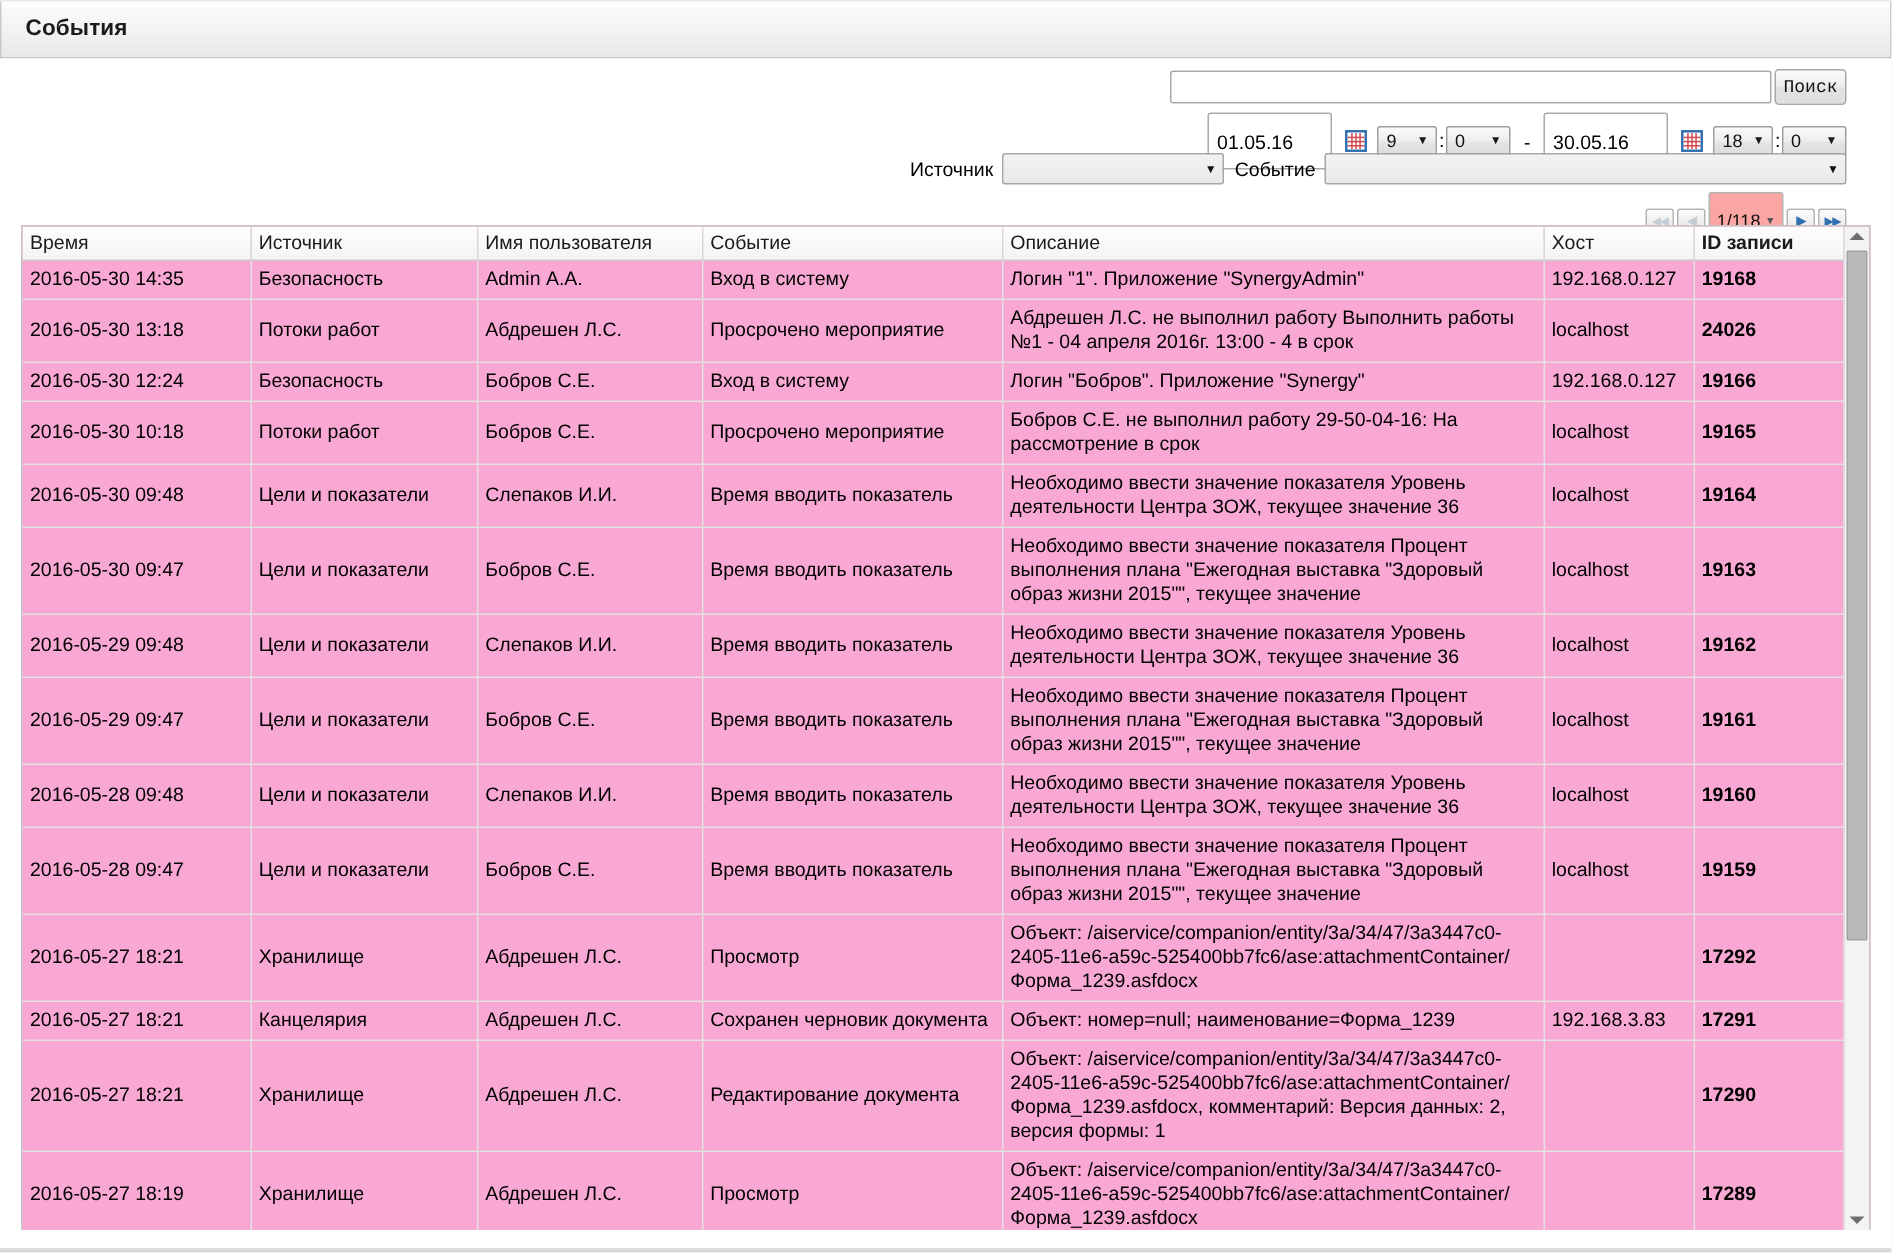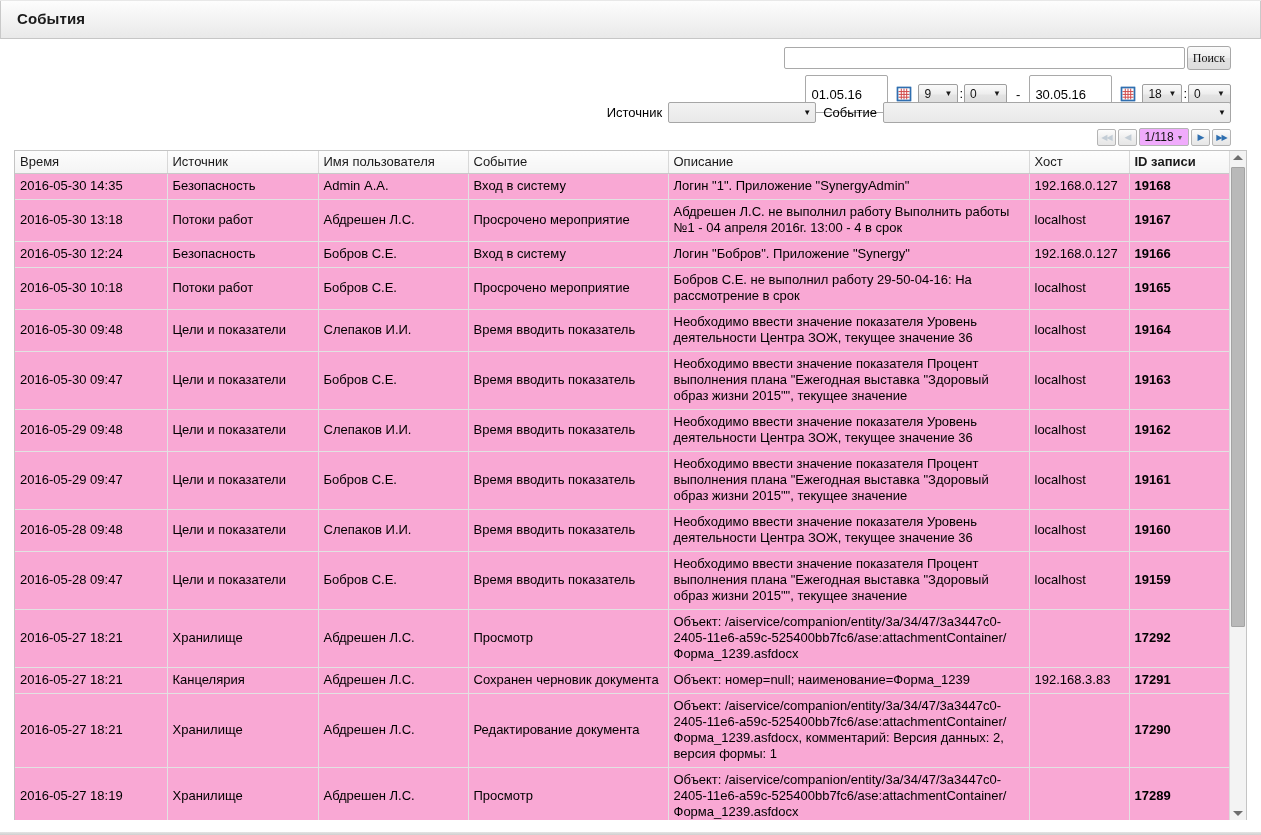--- a/index.html
+++ b/index.html
@@ -78,21 +78,21 @@
     color: #000;
     background: #fff;
     outline: none;
   }
   .btn-search {
     margin-left: 2px;
     height: 24px;
     min-width: 44px;
     box-sizing: border-box;
     padding: 0 5px;
-    font-family: Liberation Serif, serif;
+    font-family: Liberation Mono, monospace;
     font-size: 12px;
     color: #111;
     background: linear-gradient(to bottom, #fbfbfb 0%, #ededed 48%, #e2e2e2 52%, #dedede 100%);
     border: 1px solid #a8a8a8;
     border-radius: 3px;
     cursor: pointer;
     line-height: 20px;
   }
 
   .row-dates {
@@ -217,27 +217,27 @@
     cursor: pointer;
     color: #2f6fb0;
     letter-spacing: -1px;
   }
   .pg-btn.disabled { color: #c3cdd6; cursor: default; }
   .pg-box {
     margin-left: 2px;
     height: 18px;
     min-width: 50px;
     box-sizing: border-box;
-    background: #f0abfc;
+    background: #fca5a5;
     border: 1px solid #b4b4b4;
     border-radius: 2px;
     display: inline-flex;
     align-items: center;
     justify-content: center;
-    padding: 8px 3px;
+    padding: 18px 3px;
     font-size: 12px;
     color: #111;
     cursor: pointer;
   }
   .pg-box .caret {
     font-size: 7px;
     line-height: 7px;
     margin-left: 3px;
     color: #555;
   }
@@ -476,21 +476,21 @@
             <td class="c-host">192.168.0.127</td>
             <td class="c-id">19168</td>
           </tr>
           <tr>
             <td class="c-time">2016-05-30 13:18</td>
             <td class="c-src">Потоки работ</td>
             <td class="c-user">Абдрешен Л.С.</td>
             <td class="c-evt">Просрочено мероприятие</td>
             <td class="c-desc">Абдрешен Л.С. не выполнил работу Выполнить работы №1 - 04 апреля 2016г. 13:00 - 4 в срок</td>
             <td class="c-host">localhost</td>
-            <td class="c-id">19167</td>
+            <td class="c-id">24026</td>
           </tr>
           <tr>
             <td class="c-time">2016-05-30 12:24</td>
             <td class="c-src">Безопасность</td>
             <td class="c-user">Бобров С.Е.</td>
             <td class="c-evt">Вход в систему</td>
             <td class="c-desc">Логин "Бобров". Приложение "Synergy"</td>
             <td class="c-host">192.168.0.127</td>
             <td class="c-id">19166</td>
           </tr>

